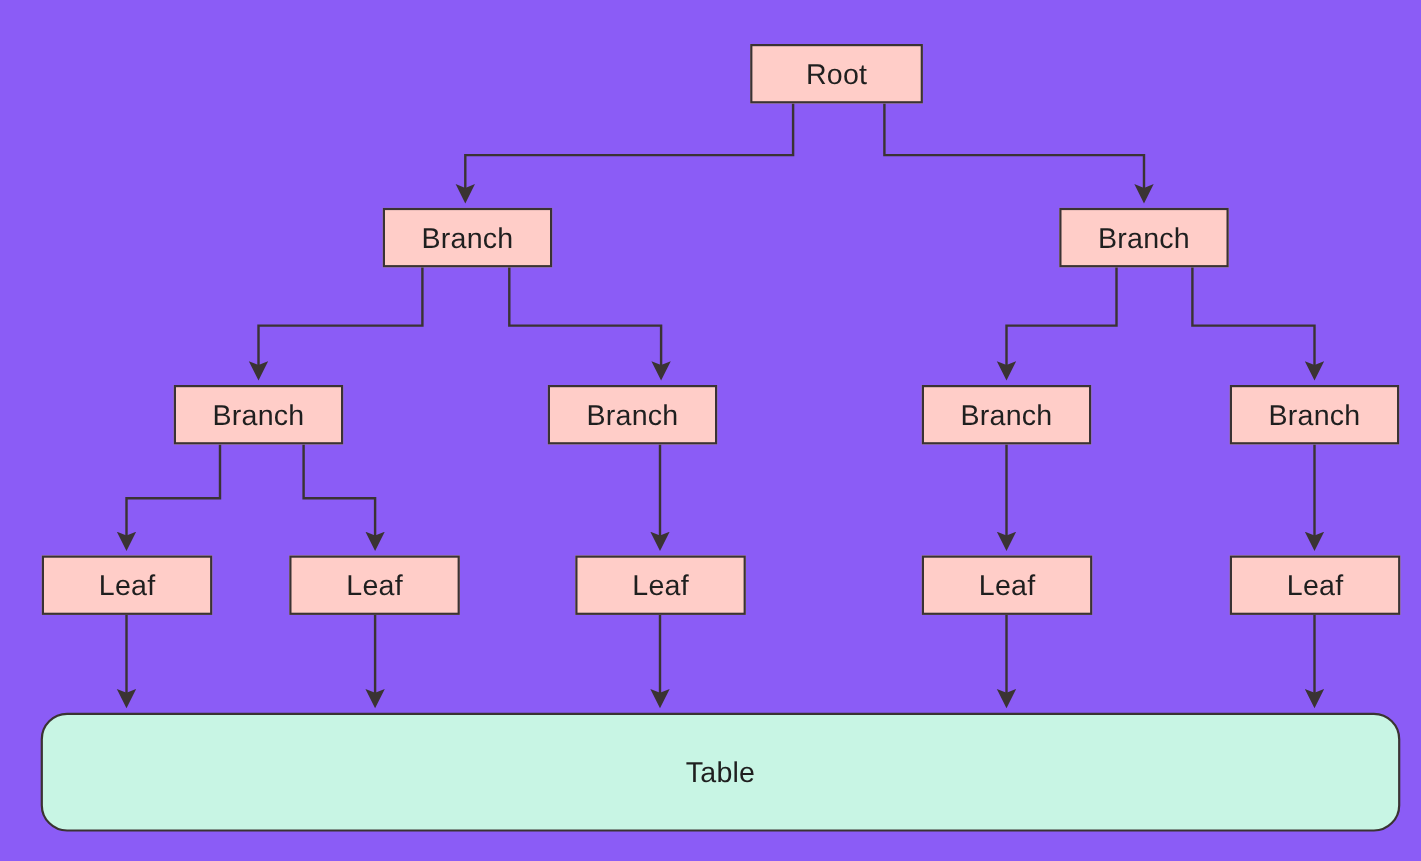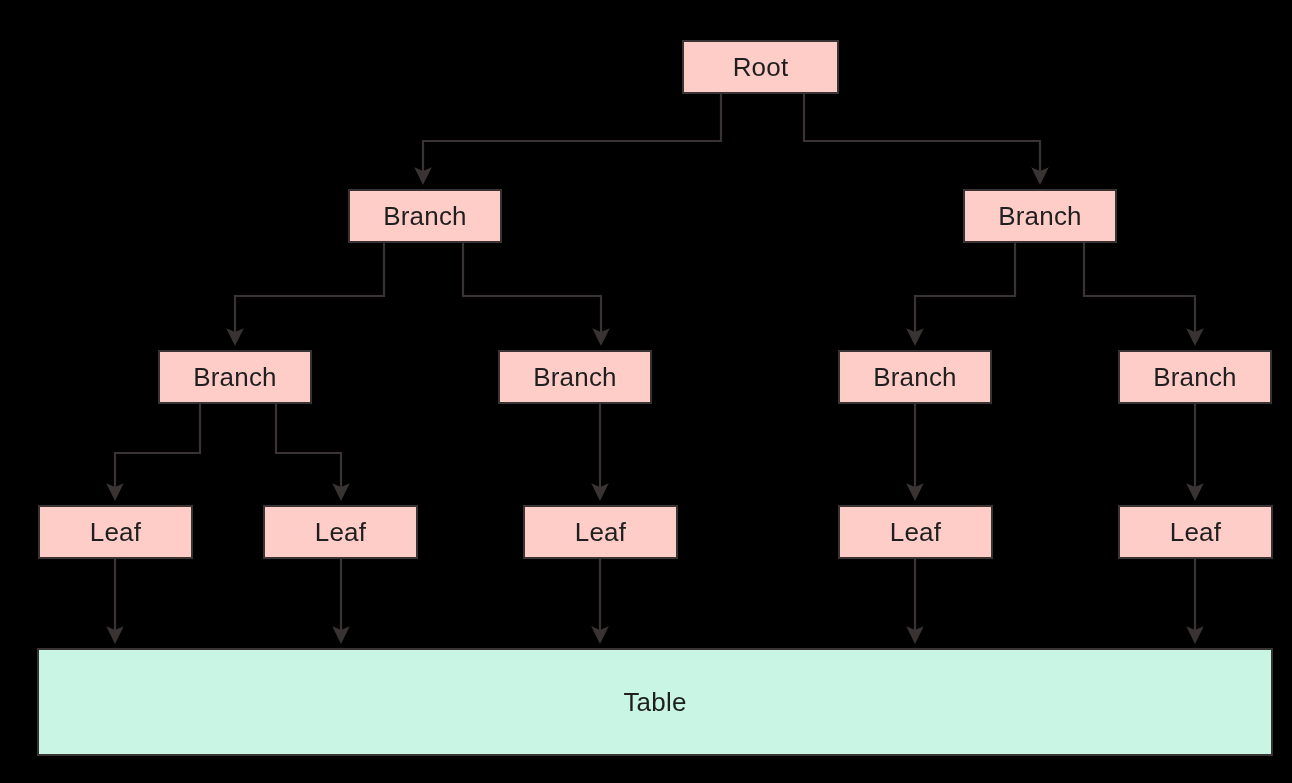--- a/index.html
+++ b/index.html
@@ -7,21 +7,21 @@
     padding: 0;
     background: #ffffff;
   }
   body {
     font-family: "Liberation Sans", sans-serif;
   }
   #canvas {
     position: relative;
     width: 1292px;
     height: 783px;
-    background: #000000;
+    background: #8b5cf6;
     overflow: hidden;
   }
   #edges {
     position: absolute;
     left: 0;
     top: 0;
     width: 1292px;
     height: 783px;
     pointer-events: none;
   }
@@ -107,18 +107,18 @@
       </div>
       <div class="node pink" style="left: 523px; top: 505px; width: 155px; height: 54px;">
         <span>Leaf</span>
       </div>
       <div class="node pink" style="left: 838px; top: 505px; width: 155px; height: 54px;">
         <span>Leaf</span>
       </div>
       <div class="node pink" style="left: 1118px; top: 505px; width: 155px; height: 54px;">
         <span>Leaf</span>
       </div>
-      <div class="node mint" style="left: 37px; top: 648px; width: 1236px; height: 108px;">
+      <div class="node mint" style="left: 37px; top: 648px; width: 1236px; height: 108px; border-radius: 24px;">
         <span>Table</span>
       </div>
     </div>
 
 </div>
 
 </body></html>

